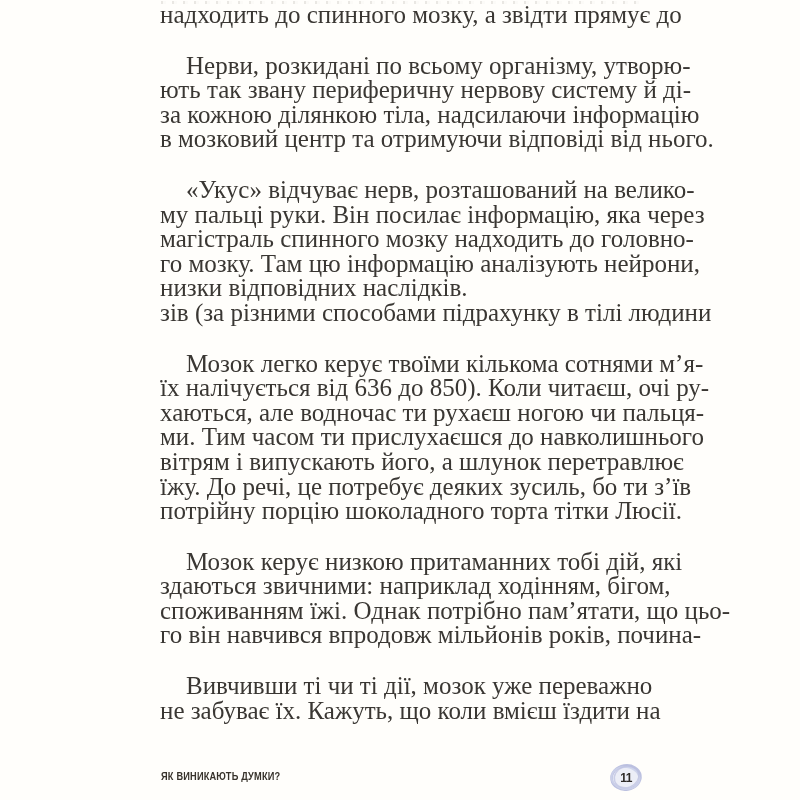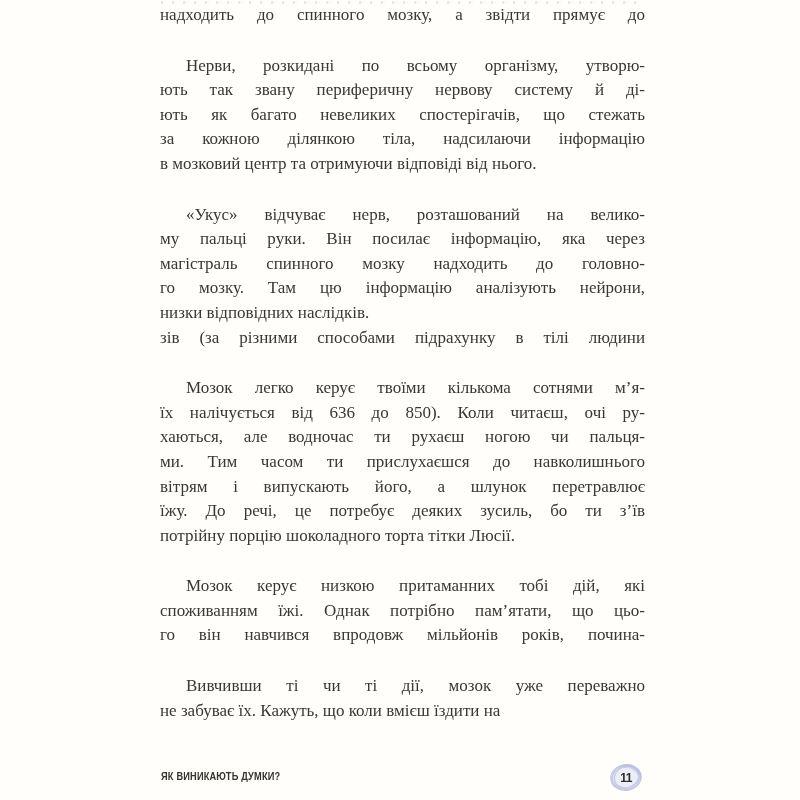--- a/index.html
+++ b/index.html
@@ -37,21 +37,21 @@
       transparent 5px 11px
     );
     opacity: 0.55;
   }
   .text-block {
     position: absolute;
     top: 3px;
     left: 160px;
     width: 485px;
     color: var(--text);
-    font-size: 17px;
+    font-size: 25px;
     line-height: 24.6px;
   }
   .paragraph { display: block; }
   .line {
     text-align: justify;
     text-align-last: justify;
     white-space: nowrap;
     height: 24.6px;
   }
   .line.last {
@@ -98,21 +98,20 @@
 
   <div class="clipped-line-artifact"></div>
 
   <div class="text-block">
       <div class="paragraph">
         <div class="line">надходить до спинного мозку, а звідти прямує до</div>
       </div>
       <div class="paragraph">
         <div class="line indent">Нерви, розкидані по всьому організму, утворю-</div>
         <div class="line">ють так звану периферичну нервову систему й ді-</div>
-        <div class="line">ють як багато невеликих спостерігачів, що стежать</div>
         <div class="line">за кожною ділянкою тіла, надсилаючи інформацію</div>
         <div class="line last">в мозковий центр та отримуючи відповіді від нього.</div>
       </div>
       <div class="paragraph">
         <div class="line indent">«Укус» відчуває нерв, розташований на велико-</div>
         <div class="line">му пальці руки. Він посилає інформацію, яка через</div>
         <div class="line">магістраль спинного мозку надходить до головно-</div>
         <div class="line">го мозку. Там цю інформацію аналізують нейрони,</div>
         <div class="line last">низки відповідних наслідків.</div>
       </div>
@@ -121,20 +120,21 @@
         <div class="line indent">Мозок легко керує твоїми кількома сотнями м’я-</div>
         <div class="line">їх налічується від 636 до 850). Коли читаєш, очі ру-</div>
         <div class="line">хаються, але водночас ти рухаєш ногою чи пальця-</div>
         <div class="line">ми. Тим часом ти прислухаєшся до навколишнього</div>
         <div class="line">вітрям і випускають його, а шлунок перетравлює</div>
         <div class="line">їжу. До речі, це потребує деяких зусиль, бо ти з’їв</div>
         <div class="line last">потрійну порцію шоколадного торта тітки Люсії.</div>
       </div>
       <div class="paragraph">
         <div class="line indent">Мозок керує низкою притаманних тобі дій, які</div>
+        <div class="line">здаються звичними: наприклад ходінням, бігом,</div>
         <div class="line">споживанням їжі. Однак потрібно пам’ятати, що цьо-</div>
         <div class="line">го він навчився впродовж мільйонів років, почина-</div>
       </div>
       <div class="paragraph">
         <div class="line indent">Вивчивши ті чи ті дії, мозок уже переважно</div>
         <div class="line last">не забуває їх. Кажуть, що коли вмієш їздити на</div>
       </div>
     </div>
 
   <div class="footer-title">ЯК ВИНИКАЮТЬ ДУМКИ?</div>

